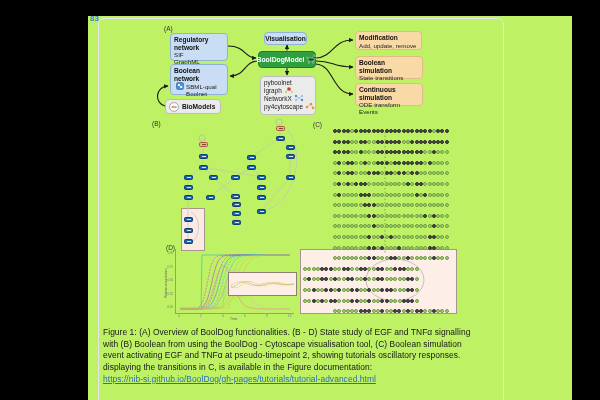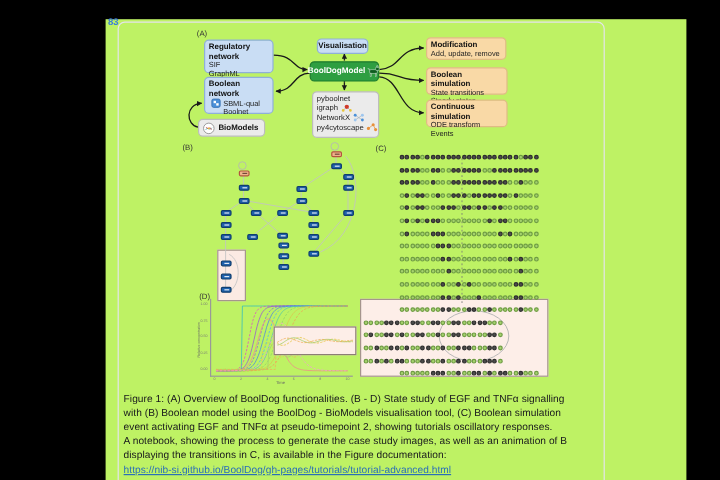--- a/index.html
+++ b/index.html
@@ -807,19 +807,18 @@
   <div id="inset" style="left:140px;top:256px;width:67px;height:22px;">
     <svg id="inset-curves" width="67" height="22" style="left:0;top:0;">
         <path d="M2,12.8 L3,13.6 L4,14.2 L5,14.6 L6,14.8 L7,14.8 L8,14.6 L9,14.3 L10,13.8 L11,13.2 L12,12.5 L13,11.8 L14,11.1 L15,10.4 L16,9.8 L17,9.3 L18,8.8 L19,8.5 L20,8.4 L21,8.3 L22,8.4 L23,8.7 L24,9.0 L25,9.4 L26,9.9 L27,10.4 L28,10.9 L29,11.3 L30,11.8 L31,12.2 L32,12.5 L33,12.7 L34,12.8 L35,12.9 L36,12.8 L37,12.7 L38,12.4 L39,12.2 L40,11.8 L41,11.5 L42,11.1 L43,10.8 L44,10.5 L45,10.2 L46,10.0 L47,9.8 L48,9.7 L49,9.7 L50,9.7 L51,9.8 L52,10.0 L53,10.2 L54,10.4 L55,10.6 L56,10.9 L57,11.1 L58,11.3 L59,11.5 L60,11.7 L61,11.8 L62,11.9 L63,11.9 L64,11.9 L65,11.8" fill="none" stroke="#e6c84a" stroke-width="0.7" stroke-dasharray="2,1"></path>
         <path d="M2,14.5 L3,14.4 L4,14.1 L5,13.6 L6,13.1 L7,12.5 L8,11.8 L9,11.1 L10,10.5 L11,9.9 L12,9.4 L13,9.0 L14,8.7 L15,8.6 L16,8.5 L17,8.6 L18,8.8 L19,9.1 L20,9.5 L21,9.9 L22,10.4 L23,10.9 L24,11.3 L25,11.7 L26,12.1 L27,12.4 L28,12.6 L29,12.7 L30,12.7 L31,12.7 L32,12.6 L33,12.4 L34,12.1 L35,11.8 L36,11.5 L37,11.2 L38,10.8 L39,10.5 L40,10.3 L41,10.1 L42,9.9 L43,9.8 L44,9.8 L45,9.8 L46,9.9 L47,10.0 L48,10.2 L49,10.4 L50,10.6 L51,10.9 L52,11.1 L53,11.3 L54,11.5 L55,11.6 L56,11.8 L57,11.8 L58,11.9 L59,11.8 L60,11.8 L61,11.7 L62,11.6 L63,11.4 L64,11.3 L65,11.1" fill="none" stroke="#a8cf6e" stroke-width="0.7"></path>
         <path d="M2,12.3 L3,11.7 L4,11.1 L5,10.6 L6,10.0 L7,9.6 L8,9.2 L9,9.0 L10,8.8 L11,8.8 L12,8.9 L13,9.1 L14,9.3 L15,9.6 L16,10.0 L17,10.4 L18,10.8 L19,11.2 L20,11.6 L21,11.9 L22,12.2 L23,12.4 L24,12.5 L25,12.5 L26,12.5 L27,12.4 L28,12.2 L29,12.0 L30,11.7 L31,11.4 L32,11.1 L33,10.9 L34,10.6 L35,10.4 L36,10.2 L37,10.0 L38,9.9 L39,9.9 L40,9.9 L41,10.0 L42,10.1 L43,10.3 L44,10.5 L45,10.7 L46,10.9 L47,11.1 L48,11.3 L49,11.4 L50,11.6 L51,11.7 L52,11.7 L53,11.8 L54,11.8 L55,11.7 L56,11.6 L57,11.5 L58,11.4 L59,11.3 L60,11.1 L61,11.0 L62,10.8 L63,10.7 L64,10.6 L65,10.5" fill="none" stroke="#efb05a" stroke-width="0.7" stroke-dasharray="2,1"></path>
       </svg>
   </div>
 
   <div id="caption">
     <div>Figure 1: (A) Overview of BoolDog functionalities. (B - D) State study of EGF and TNFα signalling</div>
-    <div>with (B) Boolean model using the BoolDog - BioModels visualisation tool, (C) Boolean simulation</div>
+    <div>with (B) Boolean from using the BoolDog - Cytoscape visualisation tool, (C) Boolean simulation</div>
     <div>event activating EGF and TNFα at pseudo-timepoint 2, showing tutorials oscillatory responses.</div>
-    <div>A notebook, showing the process to generate the case study images, as well as an animation of B</div>
     <div>displaying the transitions in C, is available in the Figure documentation:</div>
     <a href="#">https://nib-si.github.io/BoolDog/gh-pages/tutorials/tutorial-advanced.html</a>
   </div>
 </div>
 
 </body></html>

